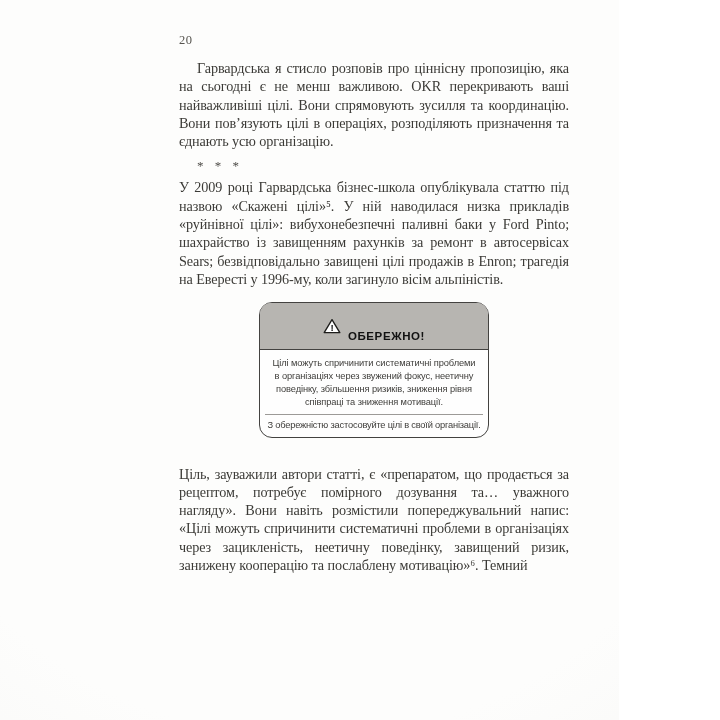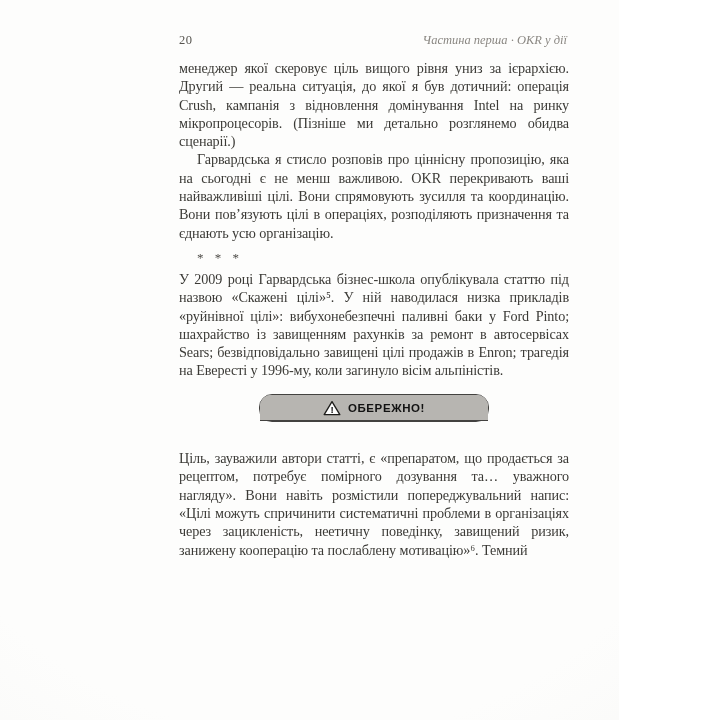--- a/index.html
+++ b/index.html
@@ -74,20 +74,21 @@
     background: #b7b5b1;
     border-bottom: 1.5px solid #434240;
     border-radius: 11px 11px 0 0;
     padding: 4px 8px 3px 8px;
   }
   .wb-title {
     font-size: 11.5px;
     font-weight: bold;
     letter-spacing: 0.6px;
     color: #121212;
+    margin-top: 20px;
   }
   .wb-body {
     padding: 7px 9px 5px 9px;
     font-size: 9.3px;
     line-height: 13px;
     color: #3e3d3a;
   }
   .wb-footer {
     border-top: 1px solid #9c9a97;
     margin: 0 5px;
@@ -100,43 +101,43 @@
   }
   .warning-icon svg { display: block; }
 </style>
 </head>
 <body>
 
 <div class="page">
 
   <div class="page-header">
     <span class="page-number">20</span>
-    <span class="running-head">Частина перша · OKR у дії</span>
   </div>
 
   <div class="page-body">
 
-    <p class="para">менеджер якої скеровує ціль вищого рівня униз за ієрархією. Другий — реальна ситуація, до якої я був дотичний: операція Crush, кампанія з відновлення домінування Intel на ринку мікропроцесорів. (Пізніше ми детально розглянемо обидва сценарії.)</p>
 
     <p class="para indent">Гарвардська я стисло розповів про ціннісну пропозицію, яка на сьогодні є не менш важливою. OKR перекривають ваші найважливіші цілі. Вони спрямовують зусилля та координацію. Вони пов’язують цілі в операціях, розподіляють призначення та єднають усю організацію.</p>
 
 
     <div class="separator">* * *</div>
 
     <p class="para">У 2009 році Гарвардська бізнес-школа опублікувала статтю під назвою «Скажені цілі»⁵. У ній наводилася низка прикладів «руйнівної цілі»: вибухонебезпечні паливні баки у Ford Pinto; шахрайство із завищенням рахунків за ремонт в автосервісах Sears; безвідповідально завищені цілі продажів в Enron; трагедія на Евересті у 1996-му, коли загинуло вісім альпіністів.</p>
 
     <aside class="warning-box">
       <div class="wb-header">
         <span class="warning-icon">
           <svg width="18" height="16" viewBox="0 0 20 18" aria-hidden="true">
             <path d="M10 1.8 L18.8 16.4 L1.2 16.4 Z" fill="#ffffff" stroke="#1d1d1b" stroke-width="1.5" stroke-linejoin="round"></path>
             <text x="10" y="14.3" text-anchor="middle" font-size="11" font-weight="bold" fill="#121212" font-family="Liberation Sans, DejaVu Sans, sans-serif">!</text>
           </svg>
         </span>
         <span class="wb-title">ОБЕРЕЖНО!</span>
       </div>
+      <div class="wb-body">Цілі можуть спричинити систематичні проблеми в організаціях через звужений фокус, неетичну поведінку, збільшення ризиків, зниження рівня співпраці та зниження мотивації.</div>
+      <div class="wb-footer">З обережністю застосовуйте цілі в своїй організації.</div>
     </aside>
 
     <p class="para">Ціль, зауважили автори статті, є «препаратом, що продається за рецептом, потребує помірного дозування та… уважного нагляду». Вони навіть розмістили попереджувальний напис: «Цілі можуть спричинити систематичні проблеми в організаціях через зацикленість, неетичну поведінку, завищений ризик, занижену кооперацію та послаблену мотивацію»⁶. Темний</p>
 
   </div>
 
 </div>
 
 </body></html>

